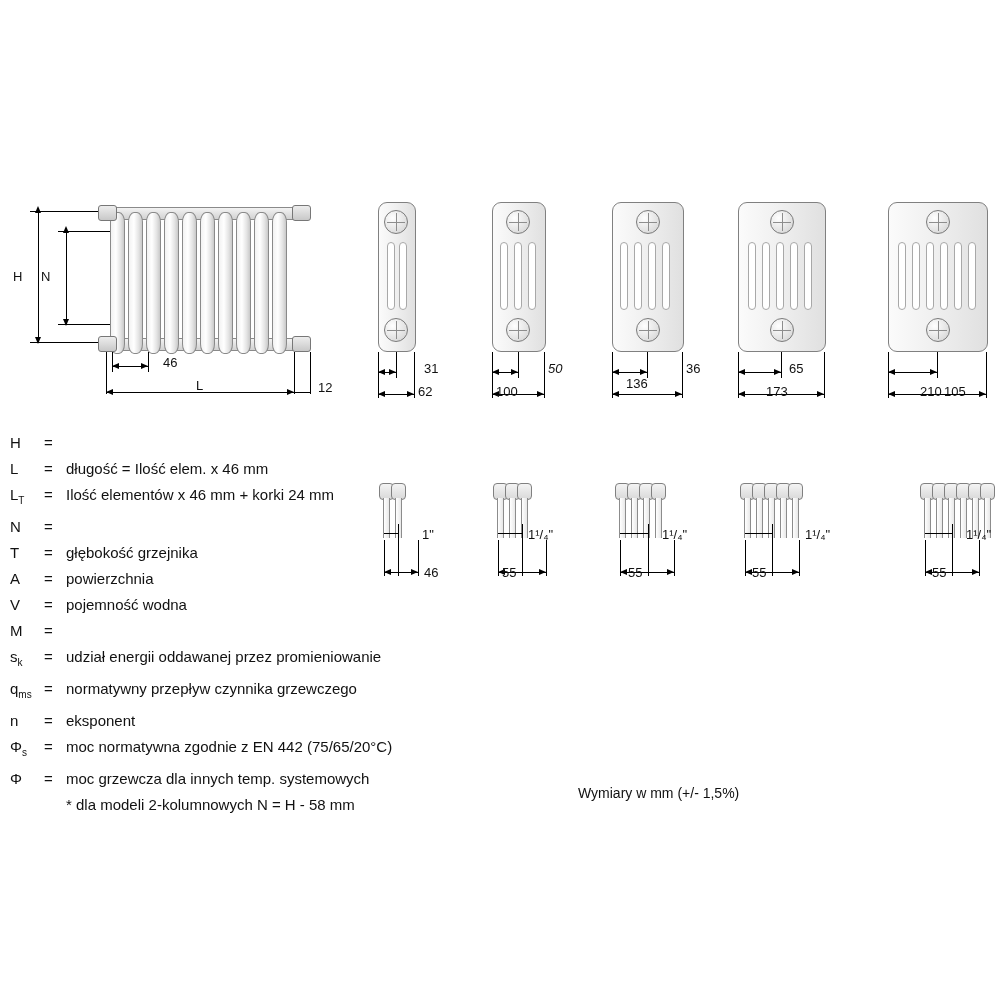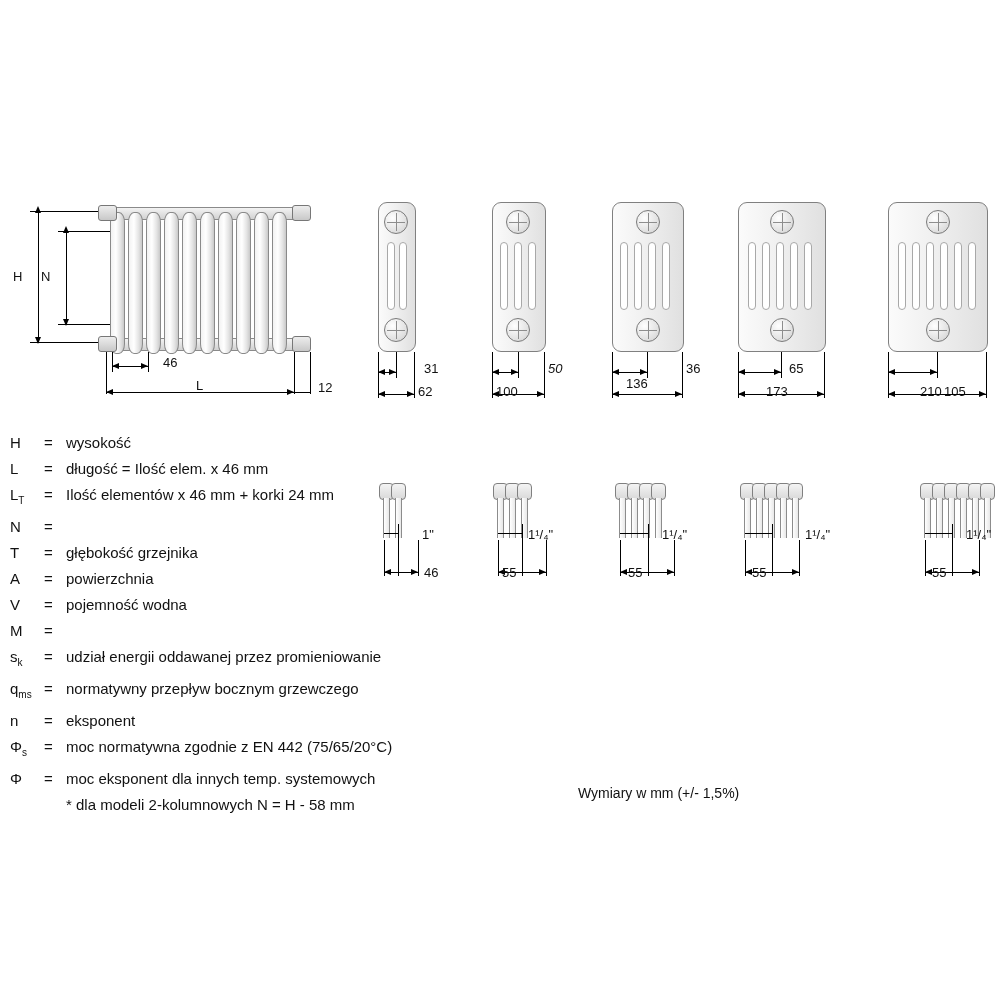--- a/index.html
+++ b/index.html
@@ -337,21 +337,20 @@
   <div class="dimtext" style="left:966px;top:527px;">1¹/₄"</div>
   <div class="dimline" style="left:925px;top:572px;width:54px;"></div>
   <div class="arr arr-l" style="left:925px;top:569px;"></div>
   <div class="arr arr-r" style="left:972px;top:569px;"></div>
   <div class="dimtext" style="left:932px;top:565px;">55</div>
 
   <div class="legend">
     <div class="lrow">
       <span class="lsym">H</span>
       <span class="leq">=</span>
-      <span class="ltxt">wysokość</span>
     </div>
     <div class="lrow">
       <span class="lsym">L</span>
       <span class="leq">=</span>
       <span class="ltxt">długość = Ilość elem. x 46 mm</span>
     </div>
     <div class="lrow">
       <span class="lsym">L<sub>T</sub></span>
       <span class="leq">=</span>
       <span class="ltxt">Ilość elementów x 46 mm + korki 24 mm</span>
@@ -380,36 +379,36 @@
       <span class="leq">=</span>
     </div>
     <div class="lrow">
       <span class="lsym">s<sub>k</sub></span>
       <span class="leq">=</span>
       <span class="ltxt">udział energii oddawanej przez promieniowanie</span>
     </div>
     <div class="lrow">
       <span class="lsym">q<sub>ms</sub></span>
       <span class="leq">=</span>
-      <span class="ltxt">normatywny przepływ bocznym grzewczego</span>
+      <span class="ltxt">normatywny przepływ czynnika grzewczego</span>
     </div>
     <div class="lrow">
       <span class="lsym">n</span>
       <span class="leq">=</span>
       <span class="ltxt">eksponent</span>
     </div>
     <div class="lrow">
       <span class="lsym">Φ<sub>s</sub></span>
       <span class="leq">=</span>
       <span class="ltxt">moc normatywna zgodnie z EN 442 (75/65/20°C)</span>
     </div>
     <div class="lrow">
       <span class="lsym">Φ</span>
       <span class="leq">=</span>
-      <span class="ltxt">moc eksponent dla innych temp. systemowych</span>
+      <span class="ltxt">moc grzewcza dla innych temp. systemowych</span>
     </div>
     <div class="lrow">
       <span class="lsym"></span>
       <span class="leq"></span>
       <span class="ltxt">* dla modeli 2-kolumnowych N = H - 58 mm</span>
     </div>
   </div>
 
   <div class="footnote">Wymiary w mm (+/- 1,5%)</div>
 

